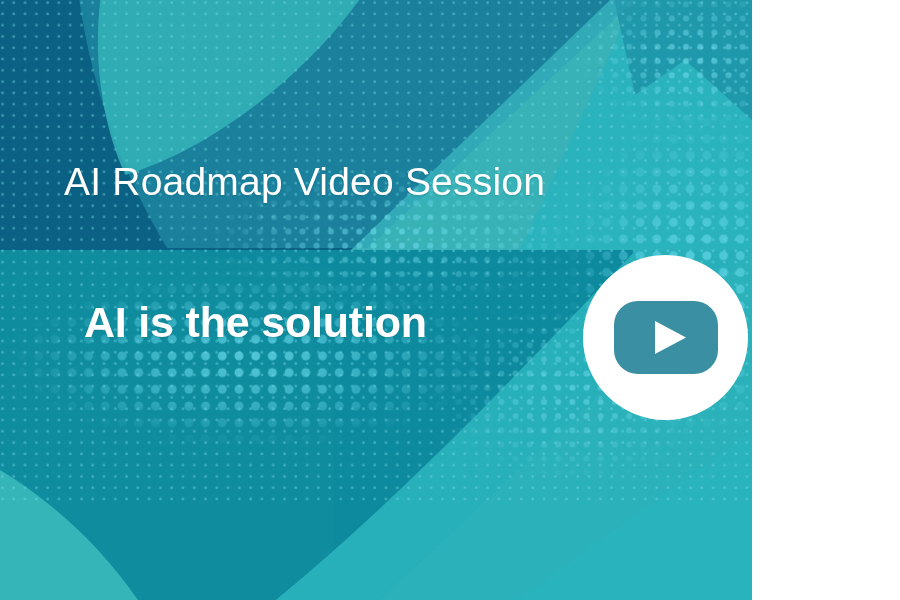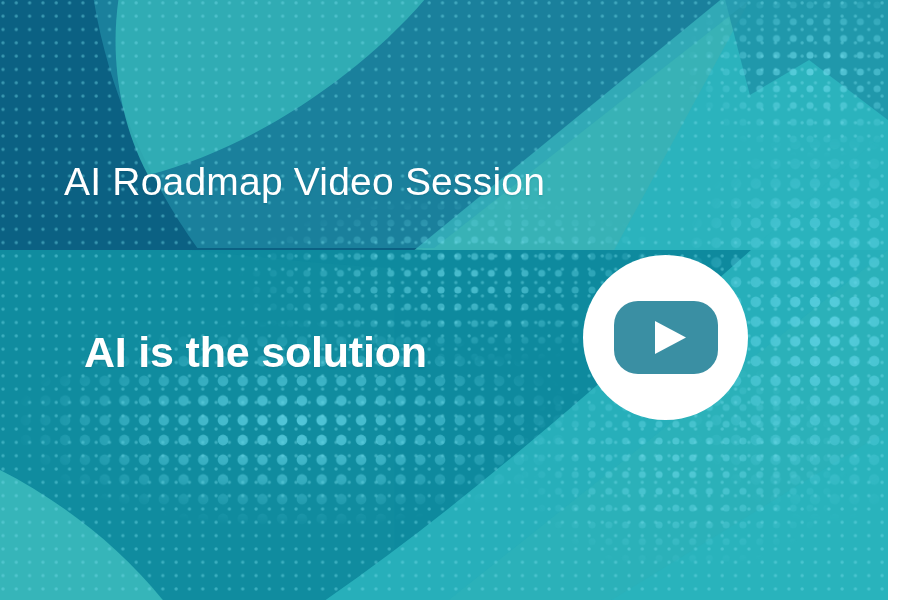--- a/index.html
+++ b/index.html
@@ -6,21 +6,21 @@
     margin: 0;
     padding: 0;
     background: #ffffff;
   }
   body {
     font-family: "Liberation Sans", sans-serif;
   }
 
   #thumbnail {
     position: relative;
-    width: 888px;
+    width: 752px;
     height: 600px;
     overflow: hidden;
     background: #be185d;
   }
 
   .layer {
     position: absolute;
     inset: 0;
     width: 100%;
     height: 100%;
@@ -56,21 +56,21 @@
     letter-spacing: 0.2px;
     color: #ffffff;
     white-space: nowrap;
     line-height: 1.15;
     text-shadow: 0 1px 2px rgba(4, 60, 80, 0.18);
   }
 
   .video-headline {
     position: absolute;
     left: 84px;
-    top: 328px;
+    top: 298px;
     font-size: 43px;
     font-weight: 700;
     letter-spacing: -0.2px;
     color: #ffffff;
     white-space: nowrap;
     line-height: 1.15;
     text-shadow: 0 1px 2px rgba(4, 60, 80, 0.18);
     text-align: center;
   }
 

